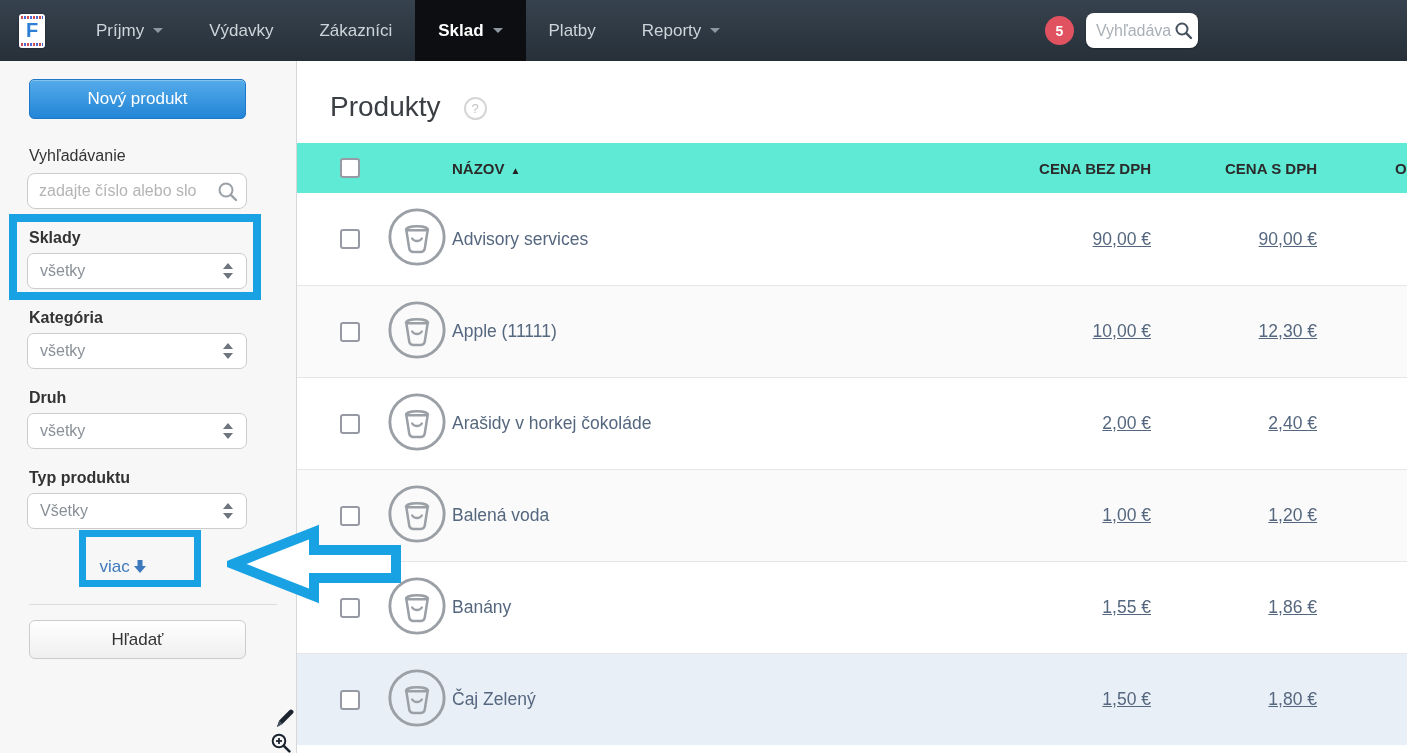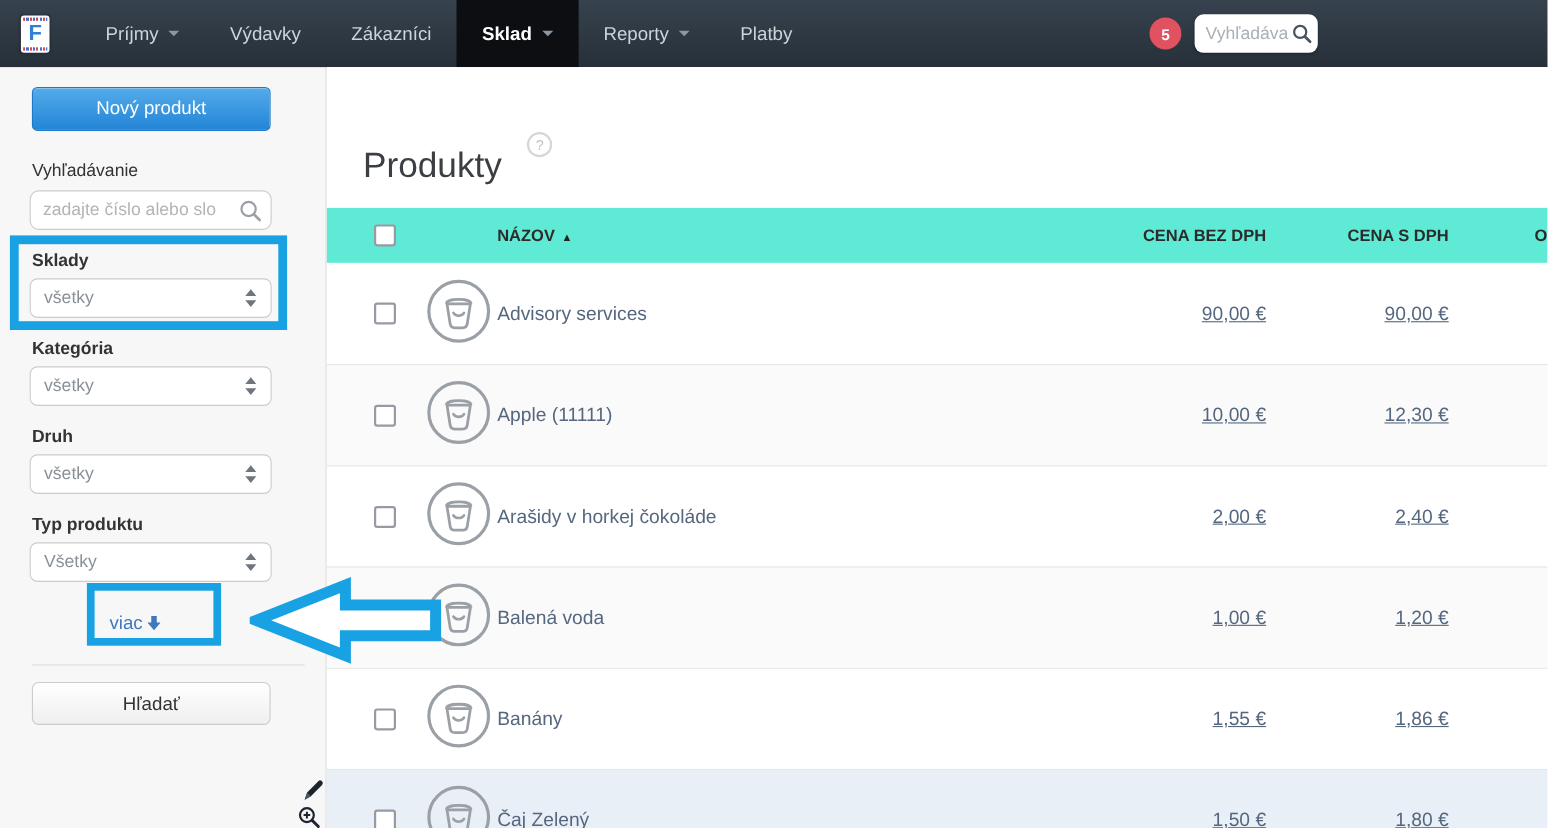--- a/index.html
+++ b/index.html
@@ -65,21 +65,21 @@
   .viac-link { color:#3f79bd; font-size:17px; cursor:pointer; text-decoration:none; }
   .side-divider { margin:27px 19px 0 29px; border:none; border-top:1px solid #ddd; }
   .btn-search { display:block; width:217px; height:39px; margin:15px 0 0 29px;
                 background:linear-gradient(#ffffff,#efefef); border:1px solid #ccc;
                 border-radius:6px; color:#333; font-size:17px; cursor:pointer;
                 font-family:"Liberation Sans", sans-serif; }
 
   
   .main { flex:1; background:#fff; position:relative; overflow:hidden; }
   .page-head { display:flex; align-items:center; margin:30px 0 0 33px; }
-  .page-title { font-size:32px; color:#3b3f44; font-weight:400;margin-top:41px; }
+  .page-title { font-size:28px; color:#3b3f44; font-weight:400; }
   .help-circle { width:23px; height:23px; border:2px solid #d6d6d6; border-radius:50%;
                  color:#c2c2c2; font-size:13px; display:flex; align-items:center;
                  justify-content:center; margin-left:23px; margin-top:2px; cursor:pointer; }
   .table { margin-top:20px; }
   .trow { display:grid; grid-template-columns:46px 66px 1fr 150px 166px 90px;
           align-items:center; padding-left:43px; }
   .thead { height:50px; background:#5eead4; }
   .th { font-size:15px; font-weight:bold; color:#2b2b2b; white-space:nowrap; }
   .th.num { text-align:right; }
   .th.online { padding-left:78px; overflow:hidden; }
@@ -124,27 +124,27 @@
   <div class="nav-item">
     <span>Zákazníci</span>
   </div>
 
   <div class="nav-item active">
     <span>Sklad</span>
   <span class="caret"></span>
       </div>
 
   <div class="nav-item">
+    <span>Platby</span>
+  </div>
+
+  <div class="nav-item">
     <span>Reporty</span>
   <span class="caret"></span>
       </div>
-
-  <div class="nav-item">
-    <span>Platby</span>
-  </div>
 </div>
   <div class="nav-spacer"></div>
   <div class="badge">5</div>
   <div class="topsearch">
     <input placeholder="Vyhľadáva" style="">
     <svg width="19" height="19" viewBox="0 0 19 19">
       <circle cx="8" cy="8" r="5.5" fill="none" stroke="#46525e" stroke-width="2"></circle>
       <line x1="12.2" y1="12.2" x2="17" y2="17" stroke="#46525e" stroke-width="2.4" stroke-linecap="round"></line>
     </svg>
   </div>

